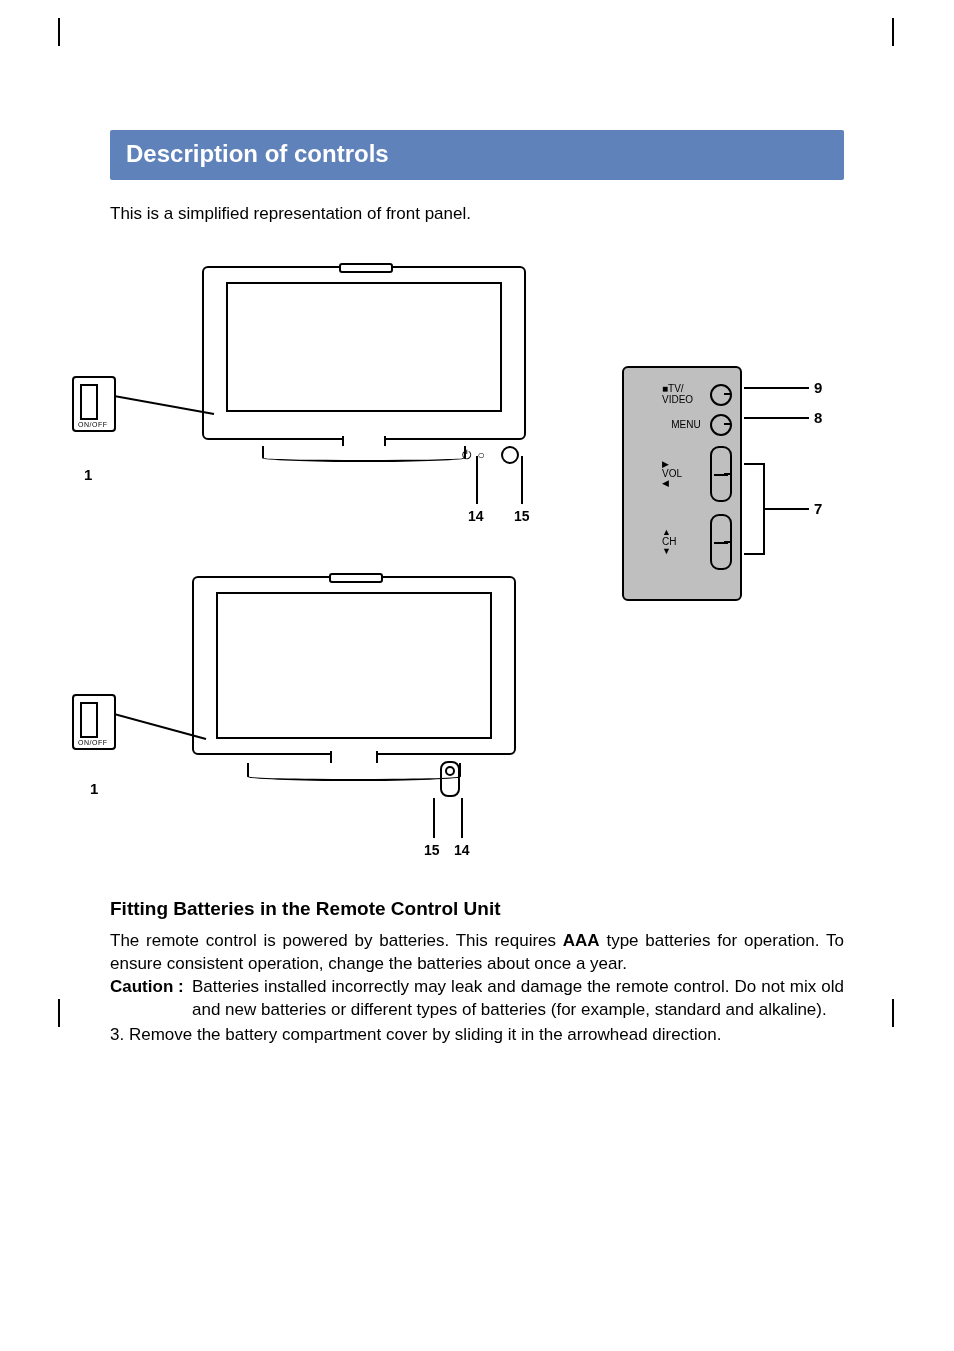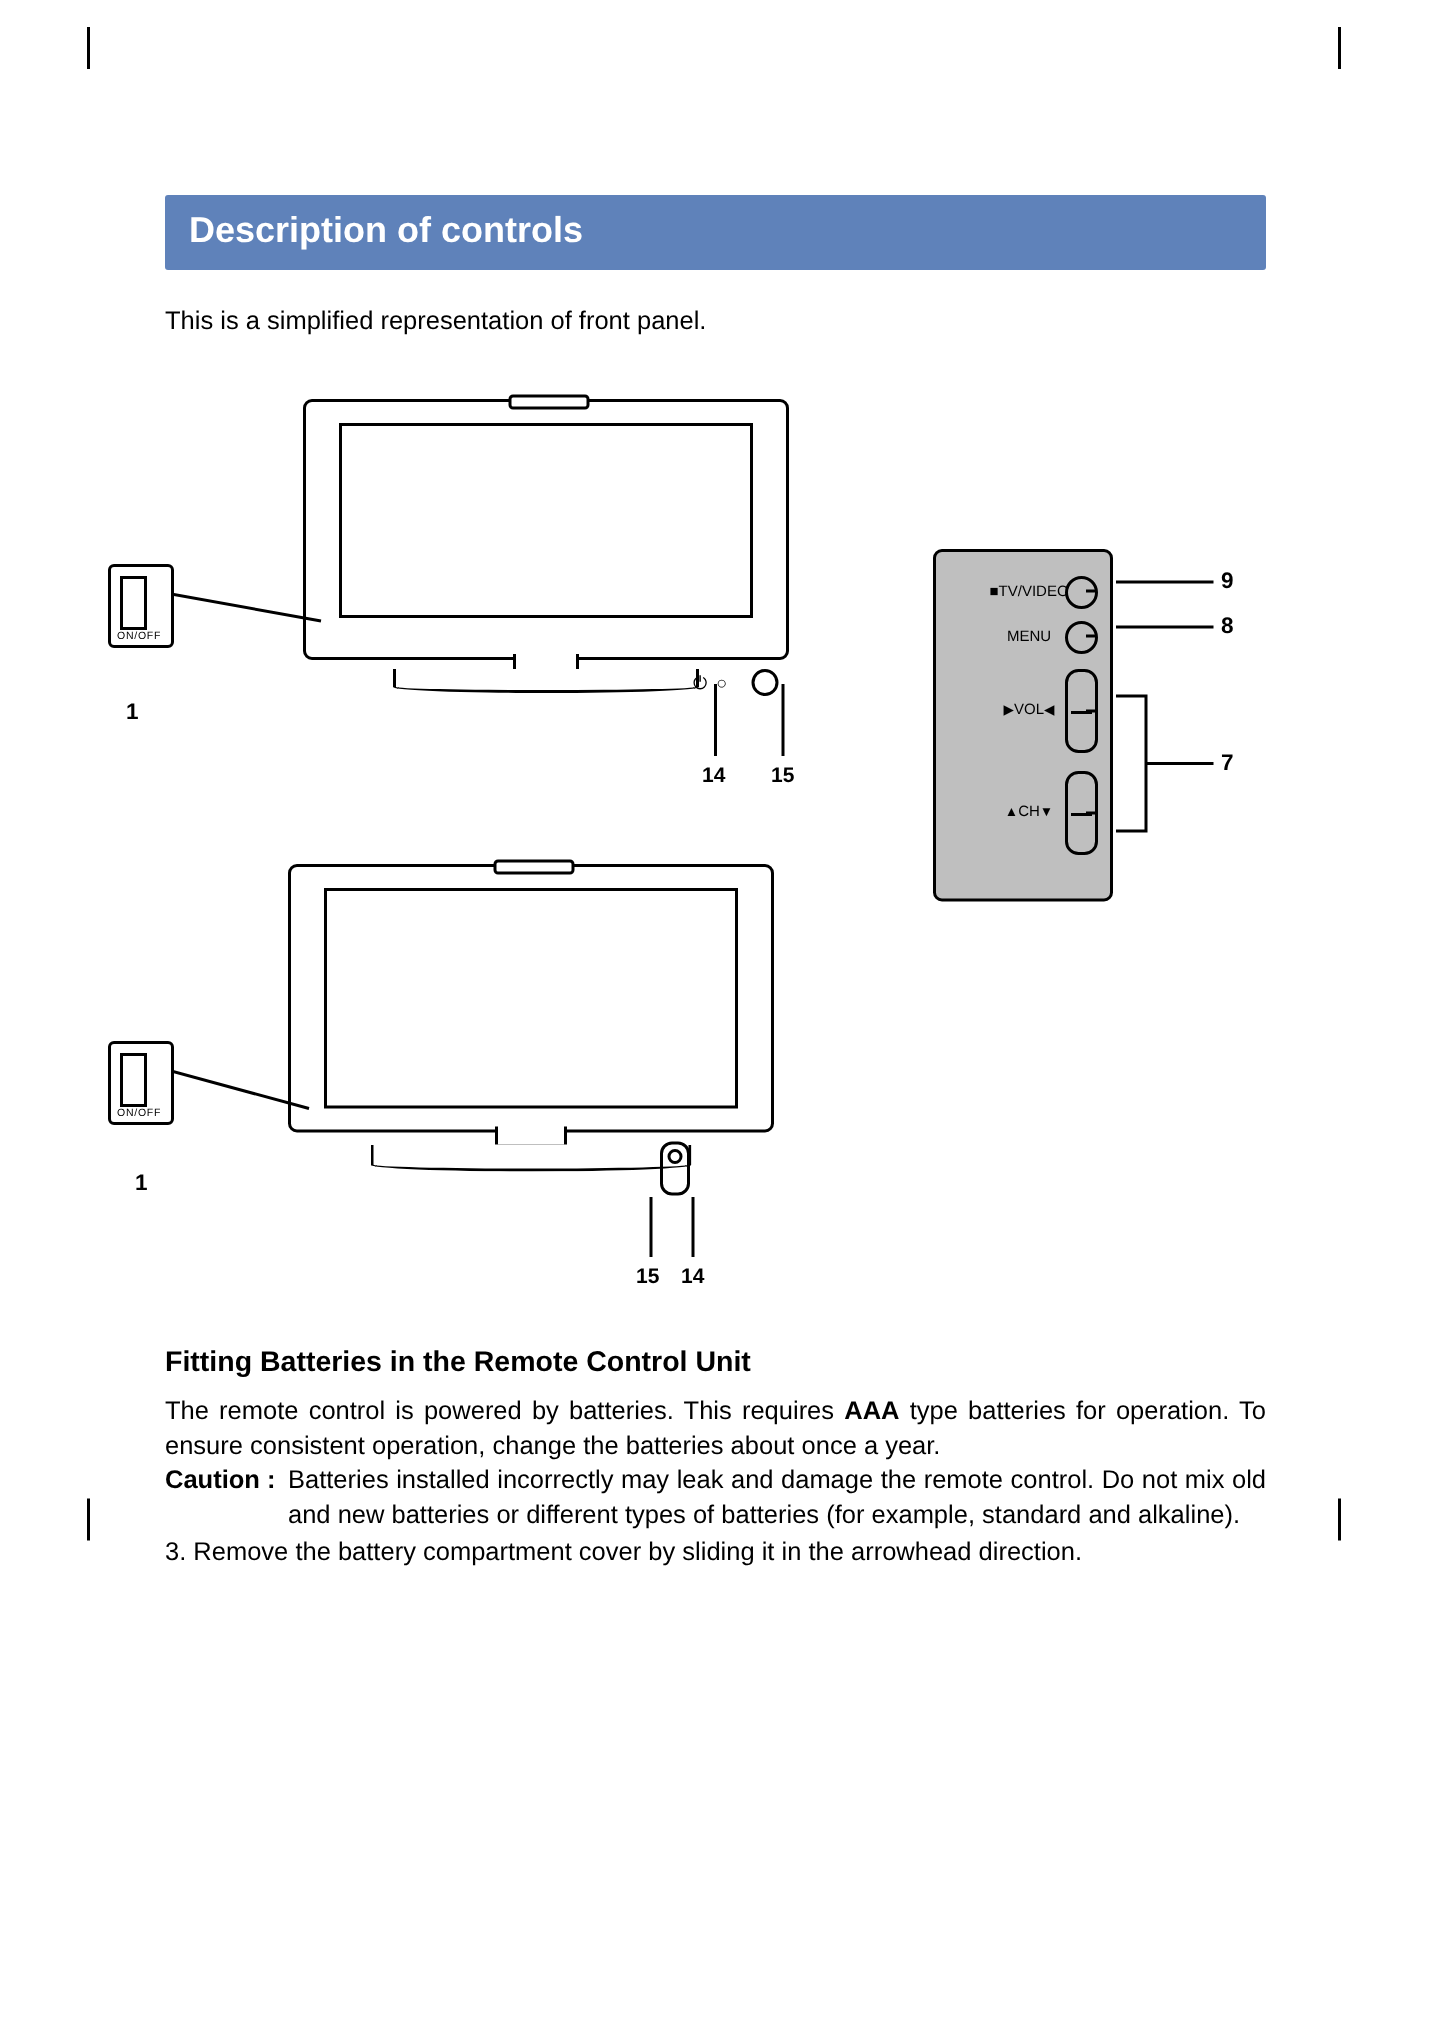--- a/index.html
+++ b/index.html
@@ -181,21 +181,21 @@
     line-height: 1.05;
     text-align: center;
     width: 48px;
   }
   .side-panel .arrow {
     font-size: 9px;
     line-height: 1;
   }
   .side-panel .stack {
     display: flex;
-    flex-direction: row;
+    flex-direction: column;
     align-items: flex-start;
     justify-content: center;
   }
   .side-panel .pair {
     display: flex;
     align-items: center;
     justify-content: flex-end;
     padding: 2px 8px 2px 10px;
   }
 

